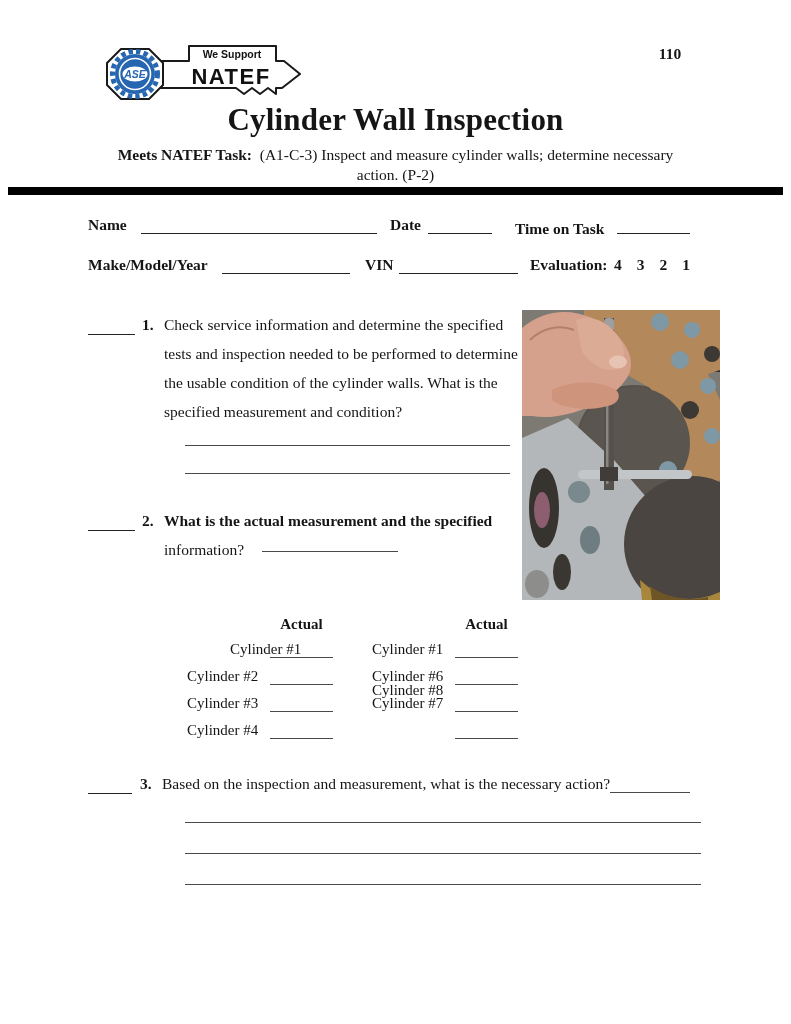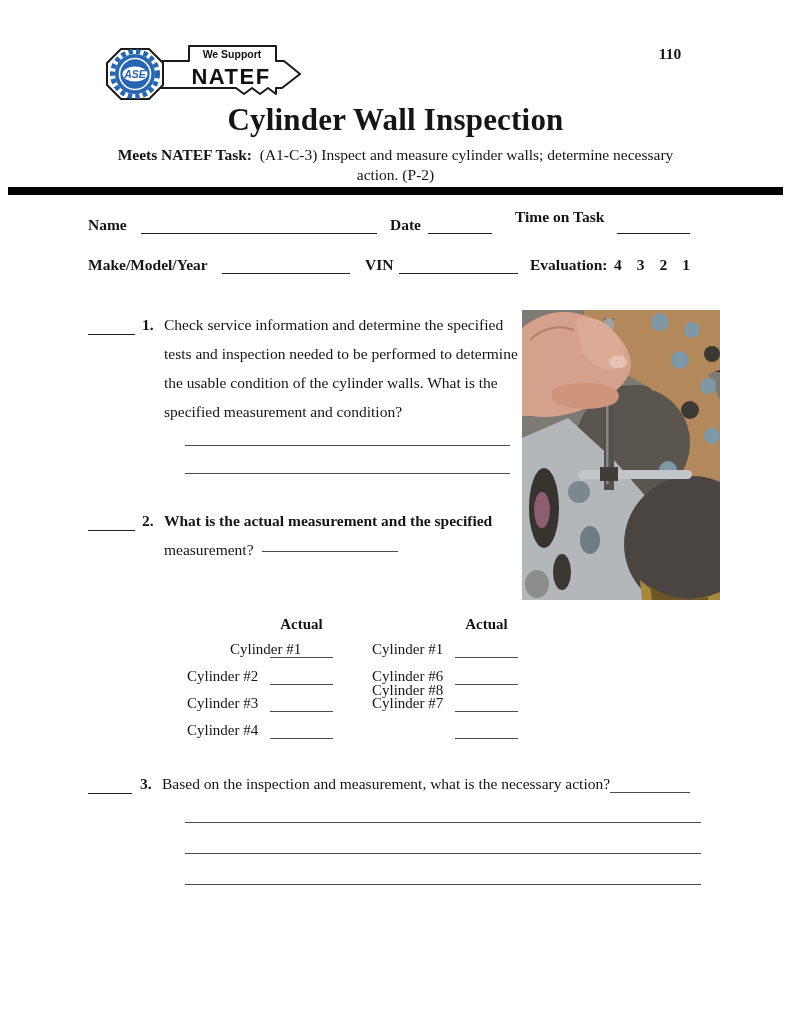--- a/index.html
+++ b/index.html
@@ -54,21 +54,21 @@
     <span>(A1-C-3) Inspect and measure cylinder walls; determine necessary</span>
   </div>
   <div class="abs subtitle" style="left:0;top:165px;">action.  (P-2)</div>
 
   <div class="abs rule" style="left:8px;top:187px;width:775px;height:8px;"></div>
 
   <span class="abs t15 b" style="left:88px;top:216px;">Name</span>
   <span class="abs blank" style="left:141px;top:216px;width:236px;height:17px;"></span>
   <span class="abs t15 b" style="left:390px;top:216px;">Date</span>
   <span class="abs blank" style="left:428px;top:216px;width:64px;height:17px;"></span>
-  <span class="abs t15 b" style="left:515px;top:208px;">Time on Task</span>
+  <span class="abs t15 b" style="left:515px;top:220px;">Time on Task</span>
   <span class="abs blank" style="left:617px;top:216px;width:73px;height:17px;"></span>
 
   <span class="abs t15 b" style="left:88px;top:256px;">Make/Model/Year</span>
   <span class="abs blank" style="left:222px;top:256px;width:128px;height:17px;"></span>
   <span class="abs t15 b" style="left:365px;top:256px;">VIN</span>
   <span class="abs blank" style="left:399px;top:256px;width:119px;height:17px;"></span>
   <span class="abs t15 b" style="left:530px;top:256px;">Evaluation:</span>
   <span class="abs evalnums" style="left:614px;top:256px;">
     <span>4</span>
     <span>3</span>
@@ -128,21 +128,21 @@
       <path d="M54,10 C70,4 86,12 96,26 C104,38 104,52 96,58 C86,64 70,56 60,42 Z" fill="#dcab96"></path>
       <ellipse cx="96" cy="52" rx="9" ry="6.5" fill="#e6c3b2"></ellipse>
       <path d="M30,80 C50,70 78,70 94,80 C100,86 96,94 86,96 C64,102 40,98 30,90 Z" fill="#cf957c"></path>
       <path d="M8,30 C20,18 38,14 52,20" stroke="#b67f6d" stroke-width="2" fill="none"></path>
     </svg>
   </div>
 
   <span class="abs blank" style="left:88px;top:513px;width:47px;height:17px;"></span>
   <span class="abs t15 b" style="left:142px;top:512px;">2.</span>
   <span class="abs t15" style="left:164px;top:512px;font-weight:bold;">What is the actual measurement and the specified</span>
-  <span class="abs t15" style="left:164px;top:541px;">measurement?</span>
+  <span class="abs t15" style="left:164px;top:541px;">information?</span>
   <span class="abs ansline" style="left:262px;top:534px;width:136px;height:17px;"></span>
 
   <span class="abs cyl-head" style="left:270px;top:616px;width:63px;">Actual</span>
   <span class="abs cyl-head" style="left:455px;top:616px;width:63px;">Actual</span>
 
   <span class="abs cyl-label" style="left:187px;top:641px;margin-left:43px;">Cylinder #1</span>
   <span class="abs ansline" style="left:270px;top:641px;width:63px;height:16px;"></span>
   <span class="abs cyl-label" style="left:372px;top:641px;">Cylinder #1</span>
   <span class="abs ansline" style="left:455px;top:641px;width:63px;height:16px;"></span>
 

